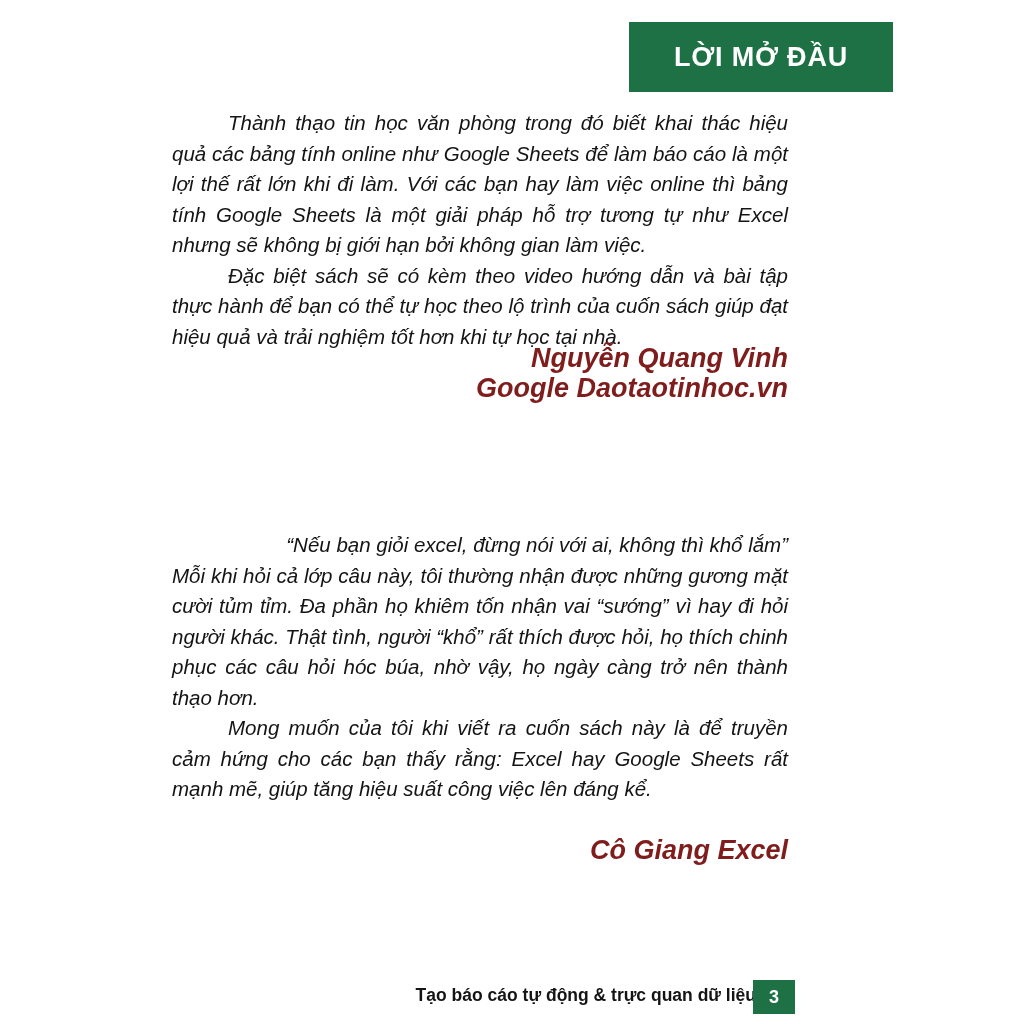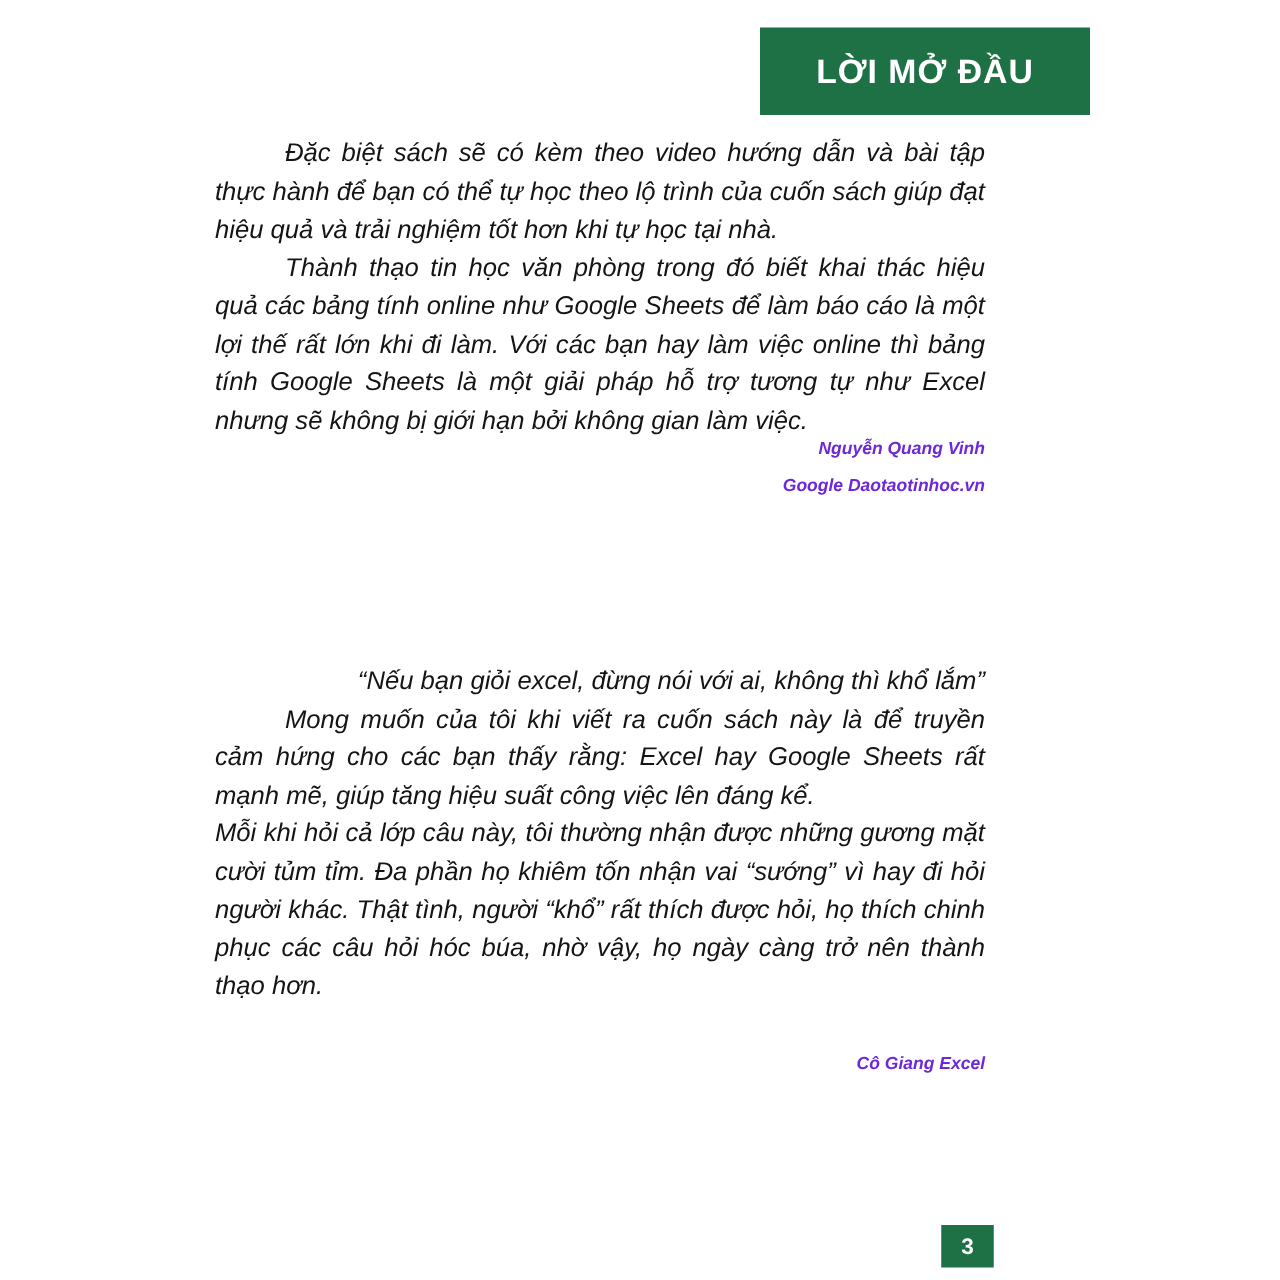--- a/index.html
+++ b/index.html
@@ -20,21 +20,21 @@
     position: relative;
     width: 1024px;
     height: 1024px;
     box-sizing: border-box;
   }
 
   
   .header-banner {
     position: absolute;
     top: 22px;
-    left: 608px;
+    left: 629px;
     width: 264px;
     height: 70px;
     background: #1e7145;
     display: flex;
     align-items: center;
     justify-content: center;
   }
   .header-banner-text {
     color: #ffffff;
     font-size: 27px;
@@ -59,23 +59,23 @@
     margin: 0;
   }
   .para.indent {
     text-indent: 56px;
   }
 
   .signature {
     text-align: right;
     font-style: italic;
     font-weight: bold;
-    font-size: 14px;
+    font-size: 27px;
     line-height: 30px;
-    color: #6d28d9;
+    color: #7f1d1d;
     margin: 0;
   }
 
   .block-1 { top: 108px; }
   .block-1-sig { position: absolute; left: 172px; width: 616px; top: 343px; }
 
   .block-2 { top: 530px; }
   .block-2-sig { position: absolute; left: 172px; width: 616px; top: 835px; }
 
   
@@ -124,38 +124,39 @@
 </head>
 <body>
 
 <div class="page">
 
   <div class="header-banner">
     <span class="header-banner-text">LỜI MỞ ĐẦU</span>
   </div>
 
   <div class="block block-1">
+    <p class="para indent">Thành thạo tin học văn phòng trong đó biết khai thác hiệu quả các bảng tính online như Google Sheets để làm báo cáo là một lợi thế rất lớn khi đi làm. Với các bạn hay làm việc online thì bảng tính Google Sheets là một giải pháp hỗ trợ tương tự như Excel nhưng sẽ không bị giới hạn bởi không gian làm việc.</p>
     <p class="para indent">Đặc biệt sách sẽ có kèm theo video hướng dẫn và bài tập thực hành để bạn có thể tự học theo lộ trình của cuốn sách giúp đạt hiệu quả và trải nghiệm tốt hơn khi tự học tại nhà.</p>
-    <p class="para indent">Thành thạo tin học văn phòng trong đó biết khai thác hiệu quả các bảng tính online như Google Sheets để làm báo cáo là một lợi thế rất lớn khi đi làm. Với các bạn hay làm việc online thì bảng tính Google Sheets là một giải pháp hỗ trợ tương tự như Excel nhưng sẽ không bị giới hạn bởi không gian làm việc.</p>
   </div>
 
   <div class="block-1-sig">
     <p class="signature">Nguyễn Quang Vinh</p>
     <p class="signature">Google Daotaotinhoc.vn</p>
   </div>
 
   <div class="block block-2">
     <p class="quote-line">“Nếu bạn giỏi excel, đừng nói với ai, không thì khổ lắm”</p>
+    <p class="para">Mỗi khi hỏi cả lớp câu này, tôi thường nhận được những gương mặt cười tủm tỉm. Đa phần họ khiêm tốn nhận vai “sướng” vì hay đi hỏi người khác. Thật tình, người “khổ” rất thích được hỏi, họ thích chinh phục các câu hỏi hóc búa, nhờ vậy, họ ngày càng trở nên thành thạo hơn.</p>
     <p class="para indent">Mong muốn của tôi khi viết ra cuốn sách này là để truyền cảm hứng cho các bạn thấy rằng: Excel hay Google Sheets rất mạnh mẽ, giúp tăng hiệu suất công việc lên đáng kể.</p>
-    <p class="para">Mỗi khi hỏi cả lớp câu này, tôi thường nhận được những gương mặt cười tủm tỉm. Đa phần họ khiêm tốn nhận vai “sướng” vì hay đi hỏi người khác. Thật tình, người “khổ” rất thích được hỏi, họ thích chinh phục các câu hỏi hóc búa, nhờ vậy, họ ngày càng trở nên thành thạo hơn.</p>
   </div>
 
   <div class="block-2-sig">
     <p class="signature">Cô Giang Excel</p>
   </div>
 
   <div class="footer">
+    <span class="footer-text">Tạo báo cáo tự động &amp; trực quan dữ liệu</span>
     <div class="footer-page-box">
       <span class="footer-page-num">3</span>
     </div>
   </div>
 
 </div>
 
 </body></html>

